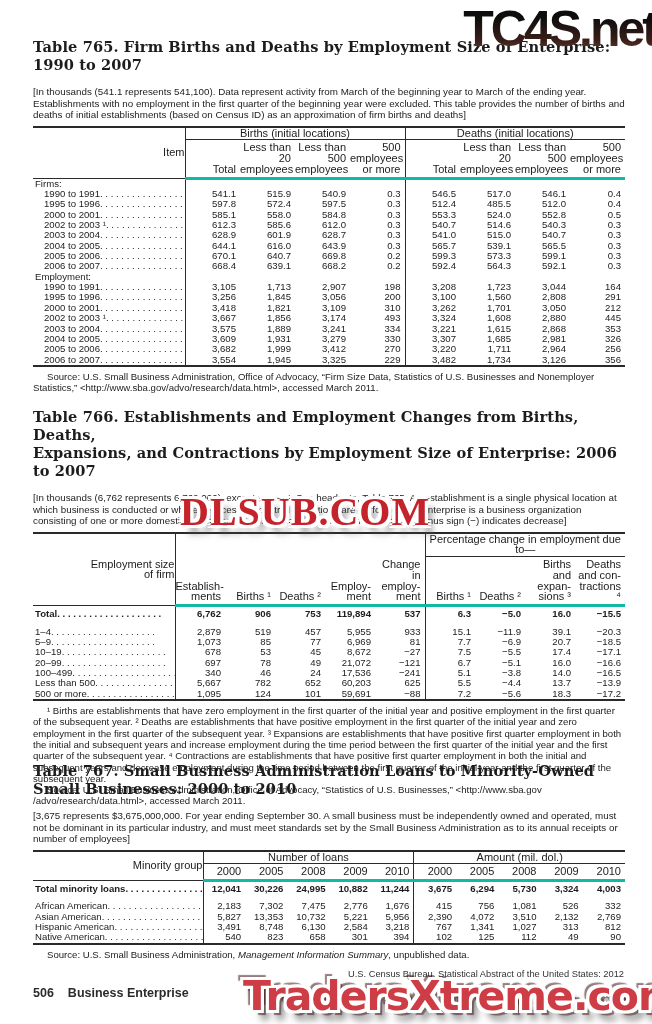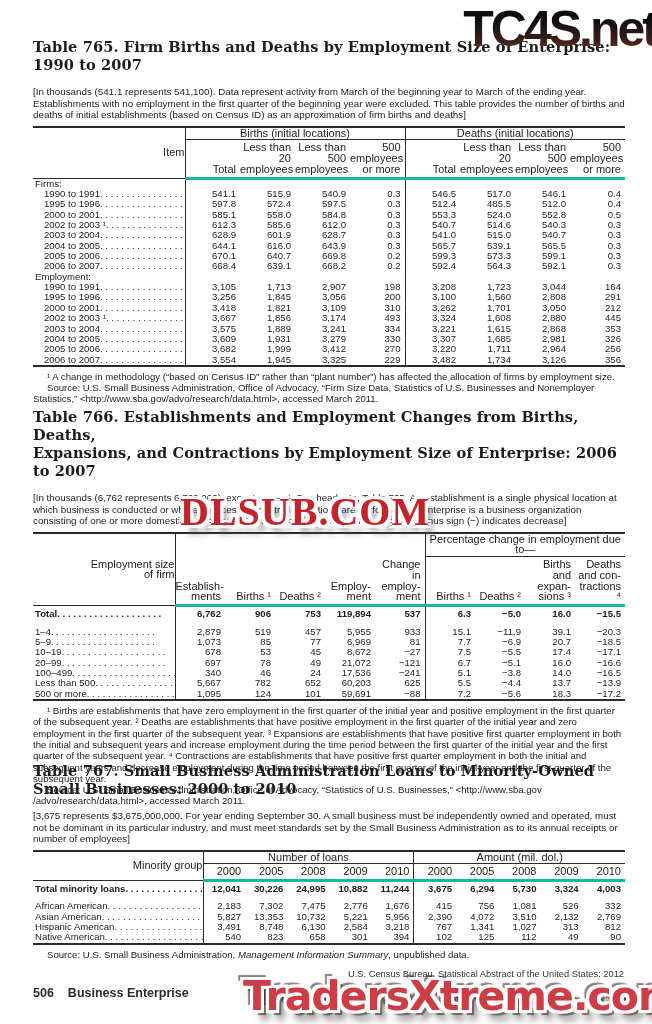--- a/index.html
+++ b/index.html
@@ -377,21 +377,20 @@
             <td class="num">3,325</td>
             <td class="num">229</td>
             <td class="num vl">3,482</td>
             <td class="num">1,734</td>
             <td class="num">3,126</td>
             <td class="num">356</td>
           </tr>
         </tbody>
     </table>
     <div class="footnotes">
-      <p>¹ A change in methodology (“based on Census ID” rather than “plant number”) has affected the allocation of firms by employment size.</p>
       <p>Source: U.S. Small Business Administration, Office of Advocacy, “Firm Size Data, Statistics of U.S. Businesses and Nonemployer Statistics,” &lt;http://www.sba.gov/advo/research/data.html&gt;, accessed March 2011.</p>
     </div>
   </div>
 
   <div class="block" style="top:408px">
     <div class="tbl-title">Table 766. Establishments and Employment Changes from Births, Deaths,
 Expansions, and Contractions by Employment Size of Enterprise: 2006
 to 2007</div>
     <div class="headnote">[In thousands (6,762 represents 6,762,000), except percent. See headnote, Table 765. An establishment is a single physical location at which business is conducted or where services or industrial operations are performed. An enterprise is a business organization consisting of one or more domestic establishments under common ownership or control. Minus sign (−) indicates decrease]</div>
     <table>

